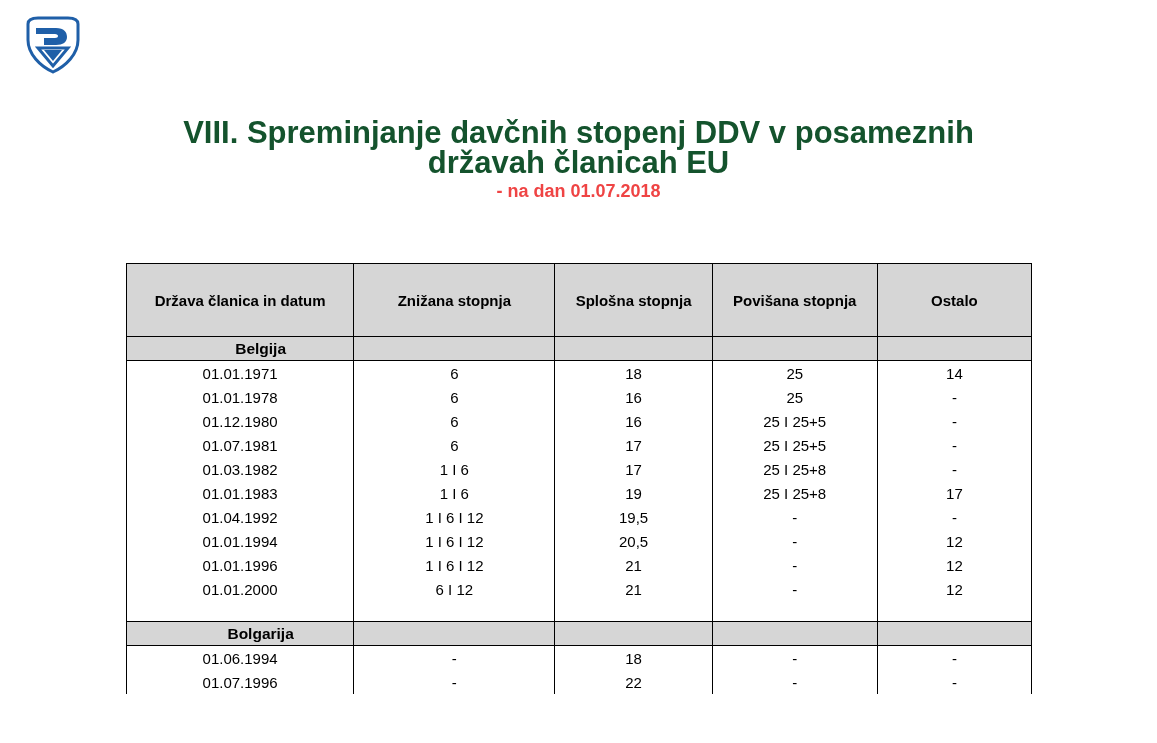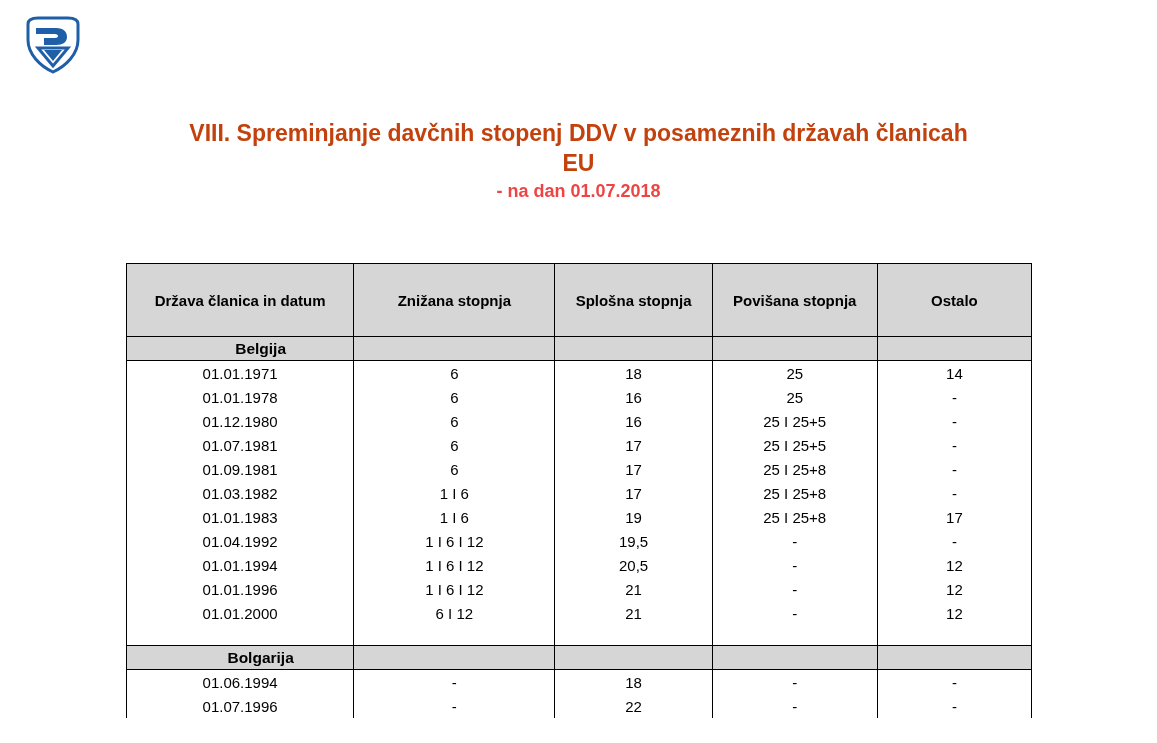--- a/index.html
+++ b/index.html
@@ -22,23 +22,23 @@
     height: 62px;
   }
   .title-block {
     position: absolute;
     left: 0;
     top: 118px;
     width: 1157px;
     text-align: center;
   }
   .title-main {
-    font-size: 23px;
-    font-weight: bold;
-    color: #c2410c;
+    font-size: 31px;
+    font-weight: bold;
+    color: #14532d;
     line-height: 30px;
     padding: 0 180px;
   }
   .title-sub {
     font-size: 18px;
     font-weight: bold;
     color: #ef4444;
     margin-top: 3px;
   }
   .table-wrap {
@@ -172,27 +172,20 @@
           <td>-</td>
         </tr>
         <tr class="data">
           <td>01.07.1981</td>
           <td>6</td>
           <td>17</td>
           <td>25 I 25+5</td>
           <td>-</td>
         </tr>
         <tr class="data">
-          <td>01.09.1981</td>
-          <td>6</td>
-          <td>17</td>
-          <td>25 I 25+8</td>
-          <td>-</td>
-        </tr>
-        <tr class="data">
           <td>01.03.1982</td>
           <td>1 I 6</td>
           <td>17</td>
           <td>25 I 25+8</td>
           <td>-</td>
         </tr>
         <tr class="data">
           <td>01.01.1983</td>
           <td>1 I 6</td>
           <td>19</td>

